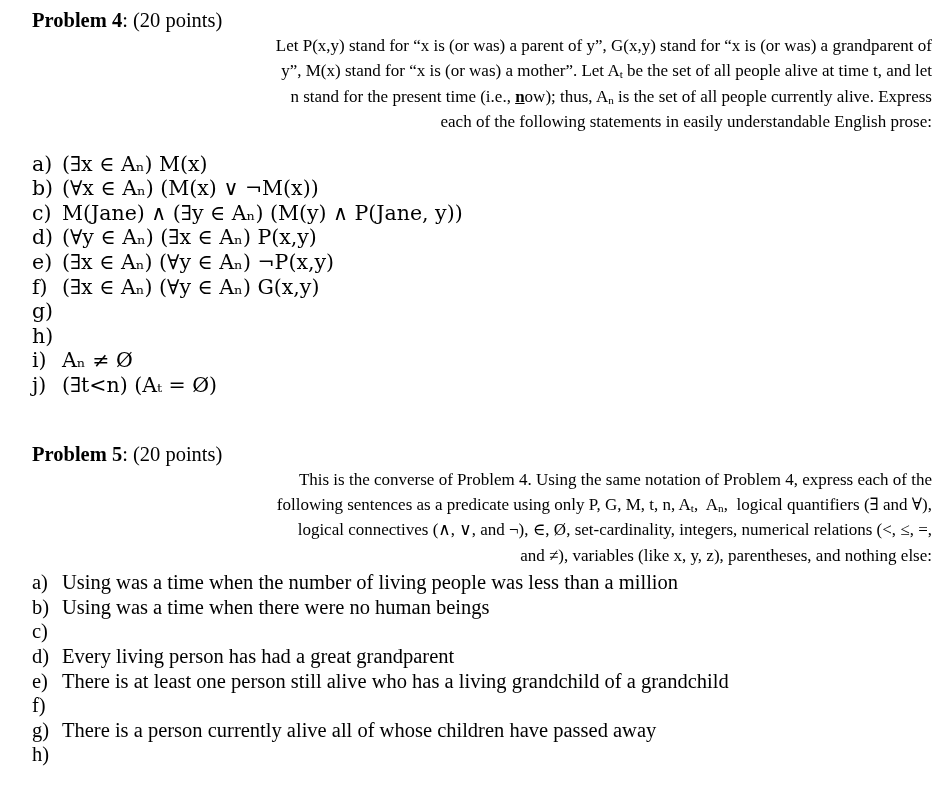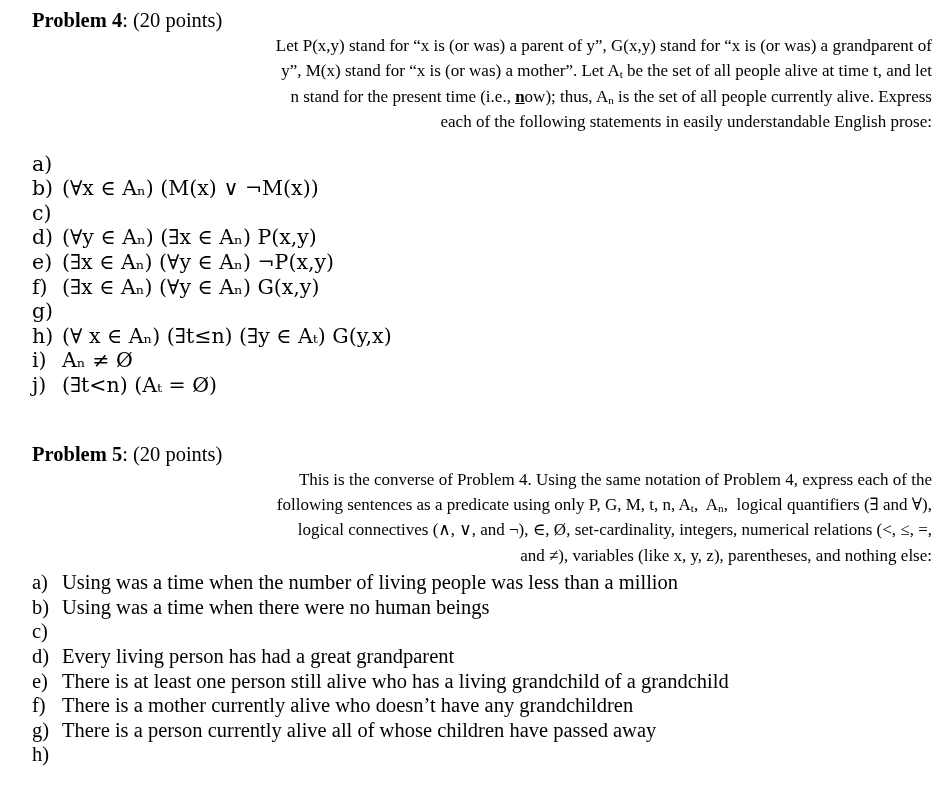--- a/index.html
+++ b/index.html
@@ -98,28 +98,28 @@
 
   <div class="block">
 
     <p class="prob-heading"><span class="lbl">Problem 4</span><span class="pts">: (20 points)</span></p>
 
     <p class="para"><span class="ln">Let P(x,y) stand for “x is (or was) a parent of y”, G(x,y) stand for “x is (or was) a grandparent of</span><span class="ln"><span>y”, M(x) stand for “x is (or was) a mother”. Let A</span><sub>t</sub><span> be the set of all people alive at time t, and let</span></span><span class="ln"><span>n stand for the present time (i.e., </span><span class="u-n">n</span><span>ow); thus, A</span><sub>n</sub><span> is the set of all people currently alive. Express</span></span><span class="ln">each of the following statements in easily understandable English prose:</span></p>
 
     <div class="gap-small"></div>
 
     <ol class="items logic" id="p4-list">
-        <li><span class="mark">a)</span></li>
+        <li><span class="mark">a)</span><span class="body">(∃x ∈ Aₙ) M(x)</span></li>
         <li><span class="mark">b)</span><span class="body">(∀x ∈ Aₙ) (M(x) ∨ ¬M(x))</span></li>
-        <li><span class="mark">c)</span></li>
+        <li><span class="mark">c)</span><span class="body">M(Jane) ∧ (∃y ∈ Aₙ) (M(y) ∧ P(Jane, y))</span></li>
         <li><span class="mark">d)</span><span class="body">(∀y ∈ Aₙ) (∃x ∈ Aₙ) P(x,y)</span></li>
         <li><span class="mark">e)</span><span class="body">(∃x ∈ Aₙ) (∀y ∈ Aₙ) ¬P(x,y)</span></li>
         <li><span class="mark">f)</span><span class="body">(∃x ∈ Aₙ) (∀y ∈ Aₙ) G(x,y)</span></li>
         <li><span class="mark">g)</span></li>
-        <li><span class="mark">h)</span><span class="body">(∀ x ∈ Aₙ) (∃t≤n) (∃y ∈ Aₜ) G(y,x)</span></li>
+        <li><span class="mark">h)</span></li>
         <li><span class="mark">i)</span><span class="body">Aₙ ≠ Ø</span></li>
         <li><span class="mark">j)</span><span class="body">(∃t&lt;n) (Aₜ = Ø)</span></li>
       </ol>
   </div>
 
   <div class="gap-big"></div>
 
   <div class="block">
 
     <p class="prob-heading"><span class="lbl">Problem 5</span><span class="pts">: (20 points)</span></p>
@@ -127,19 +127,19 @@
     <p class="para"><span class="ln">This is the converse of Problem 4. Using the same notation of Problem 4, express each of the</span><span class="ln"><span>following sentences as a predicate using only P, G, M, t, n, A</span><sub>t</sub><span>,  A</span><sub>n</sub><span>,  logical quantifiers (∃ and ∀),</span></span><span class="ln">logical connectives (∧, ∨, and ¬), ∈, Ø, set-cardinality, integers, numerical relations (&lt;, ≤, =,</span><span class="ln">and ≠), variables (like x, y, z), parentheses, and nothing else:</span></p>
 
     <div class="gap-tiny"></div>
 
     <ol class="items" id="p5-list">
         <li><span class="mark">a)</span><span class="body">Using was a time when the number of living people was less than a million</span></li>
         <li><span class="mark">b)</span><span class="body">Using was a time when there were no human beings</span></li>
         <li><span class="mark">c)</span></li>
         <li><span class="mark">d)</span><span class="body">Every living person has had a great grandparent</span></li>
         <li><span class="mark">e)</span><span class="body">There is at least one person still alive who has a living grandchild of a grandchild</span></li>
-        <li><span class="mark">f)</span><span class="body">There is a mother currently alive who doesn’t have any grandchildren</span></li>
+        <li><span class="mark">f)</span></li>
         <li><span class="mark">g)</span><span class="body">There is a person currently alive all of whose children have passed away</span></li>
         <li><span class="mark">h)</span></li>
       </ol>
   </div>
 
 </div>
 
 </body></html>

